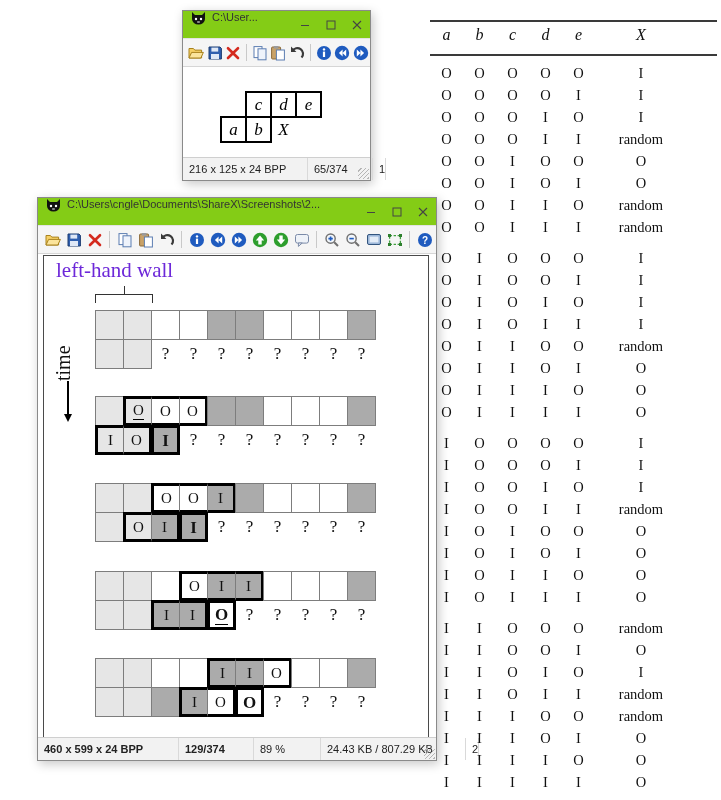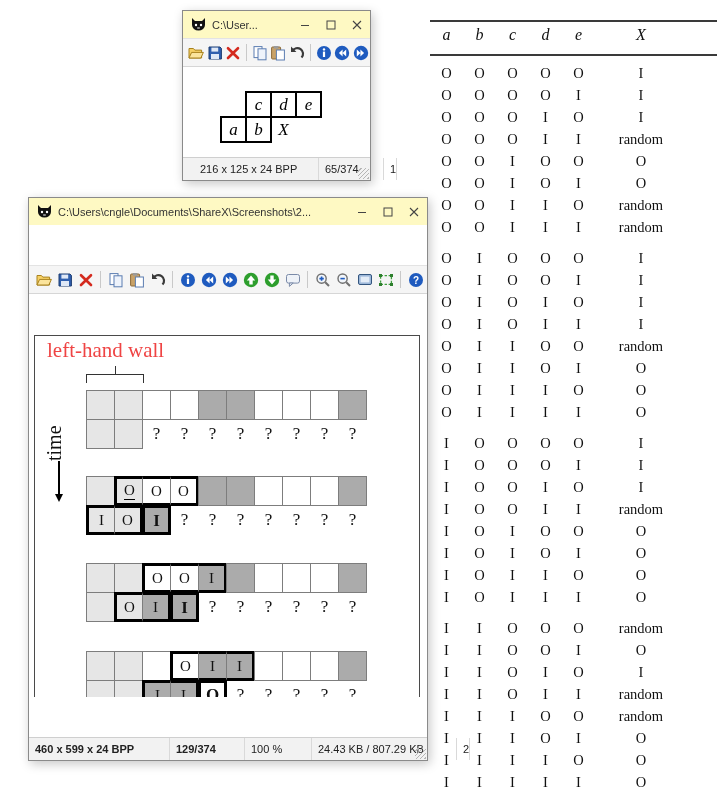--- a/index.html
+++ b/index.html
@@ -2,21 +2,21 @@
 <html><head>
 <meta charset="utf-8">
 <style>
   html,body{margin:0;padding:0;background:#fff;}
   #stage{position:relative;width:721px;height:800px;background:#fff;overflow:hidden;
          font-family:"Liberation Sans",sans-serif;}
 
   
   .win{position:absolute;background:#fff;border:1px solid #8a8a8a;
        box-shadow:2px 3px 10px rgba(0,0,0,.22);display:flex;flex-direction:column;}
-  .titlebar{height:27px;background:#fef9c3;display:flex;align-items:center;flex:0 0 auto;}
+  .titlebar{height:27px;background:#84cc16;display:flex;align-items:flex-start;flex:0 0 auto;}
   .app-icon{width:17px;height:15px;margin:0 5px 0 7px;flex:0 0 auto;}
   .title-text{font-size:11px;color:#333;white-space:nowrap;overflow:hidden;flex:1 1 auto;}
   .cap-btns{display:flex;flex:0 0 auto;height:100%;}
   .cap-btn{width:26px;height:100%;display:flex;align-items:center;justify-content:center;color:#444;}
   .toolbar{height:27px;background:#f5f5f5;border-top:1px solid #e3e3e3;border-bottom:1px solid #d6d6d6;
            display:flex;align-items:center;padding-left:4px;flex:0 0 auto;}
   .tb-btn{width:21px;height:21px;display:flex;align-items:center;justify-content:center;border-radius:2px;}
   .tb-btn svg{width:16px;height:16px;}
   .tb-sep{width:1px;height:17px;background:#c9c9c9;margin:0 4px;}
   .content{flex:1 1 auto;position:relative;background:#fff;overflow:hidden;}
@@ -29,21 +29,21 @@
   
   .tpl-cell{position:absolute;width:27px;height:27px;box-sizing:border-box;border:2px solid #000;
             background:#fff;display:flex;align-items:center;justify-content:center;
             font:italic 17px "Liberation Serif",serif;}
   .tpl-free{position:absolute;width:27px;height:27px;display:flex;align-items:center;justify-content:center;
             font:italic 17px "Liberation Serif",serif;}
 
   
   .figure{position:absolute;left:5px;top:1px;width:384px;height:481px;background:#fff;
           border:1px solid #4a4a4a;font-family:"Liberation Serif",serif;}
-  .wall-label{position:absolute;left:12px;top:2px;font-size:21px;color:#ef4444;}
+  .wall-label{position:absolute;left:12px;top:2px;font-size:21px;color:#6d28d9;}
   .bracket{position:absolute;left:51px;top:30px;width:58px;height:17px;}
   .bracket .stem{width:1px;height:8px;background:#333;margin:0 auto;}
   .bracket .bar{height:8px;border-top:1px solid #333;border-left:1px solid #333;border-right:1px solid #333;}
   .time-label{position:absolute;left:8px;top:50px;height:75px;writing-mode:vertical-rl;
               transform:rotate(180deg);font-size:20px;color:#111;}
   .t-arrow{position:absolute;left:19px;top:125px;width:10px;}
   .t-arrow .ln{width:1.5px;height:33px;background:#000;margin:0 auto;}
   .t-arrow .hd{width:0;height:0;border-left:4.5px solid transparent;border-right:4.5px solid transparent;
                border-top:8px solid #000;margin:0 auto;}
   .ca-block{position:absolute;left:51px;}
@@ -169,28 +169,28 @@
     <div class="content">
 
       <div class="tpl-cell" style="left:62px;top:24px;">c</div>
       <div class="tpl-cell" style="left:87px;top:24px;">d</div>
       <div class="tpl-cell" style="left:112px;top:24px;">e</div>
       <div class="tpl-cell" style="left:37px;top:49px;">a</div>
       <div class="tpl-cell" style="left:62px;top:49px;">b</div>
       <div class="tpl-free" style="left:87px;top:49px;">X</div>
     </div>
     <div class="statusbar">
-        <span class="st-sec" style="flex: 0 0 112px; margin-left: 11px;">216 x 125 x 24 BPP</span>
+        <span class="st-sec" style="flex: 0 0 112px;">216 x 125 x 24 BPP</span>
         <span class="st-sec" style="flex: 0 0 52px;">65/374</span>
         <span class="st-sec" style="flex: 1 1 auto;">1</span>
         <span class="grip"></span>
       </div>
   </div>
 
-  <div class="win" style="left:28px;top:197px;width:398px;height:562px;gap:40px;">
+  <div class="win" style="left:37px;top:197px;width:398px;height:562px;">
     <div class="titlebar">
       <svg class="app-icon" viewBox="0 0 17 15">
         <path d="M2 1 L5 4 L12 4 L15 1 L15 8 A6.5 5.5 0 0 1 2 8 Z" fill="#111"></path>
         <circle cx="6" cy="8" r="1.2" fill="#fff"></circle>
           <circle cx="11" cy="8" r="1.2" fill="#fff"></circle>
         <path d="M7.2 11 h2.6" stroke="#fff" stroke-width="1"></path>
       </svg>
       <span class="title-text">C:\Users\cngle\Documents\ShareX\Screenshots\2...</span>
       <div class="cap-btns">
         <span class="cap-btn">
@@ -515,21 +515,21 @@
                 <div class="ca-cell q">?</div>
                 <div class="ca-cell q">?</div>
               </div>
             </div>
           </div>
       </div>
     </div>
     <div class="statusbar">
         <span class="st-sec" style="flex: 0 0 128px; font-weight: bold;">460 x 599 x 24 BPP</span>
         <span class="st-sec" style="flex: 0 0 62px; font-weight: bold;">129/374</span>
-        <span class="st-sec" style="flex: 0 0 54px;">100 %</span>
+        <span class="st-sec" style="flex: 0 0 54px;">89 %</span>
         <span class="st-sec" style="flex: 0 0 132px;">24.43 KB / 807.29 KB</span>
         <span class="st-sec" style="flex: 1 1 auto;">2022-02</span>
         <span class="grip"></span>
       </div>
   </div>
 
   <div class="rtable">
     <div class="rule" style="top:20px;"></div>
     <div class="thead" id="rt-head">
         <span>a</span>

